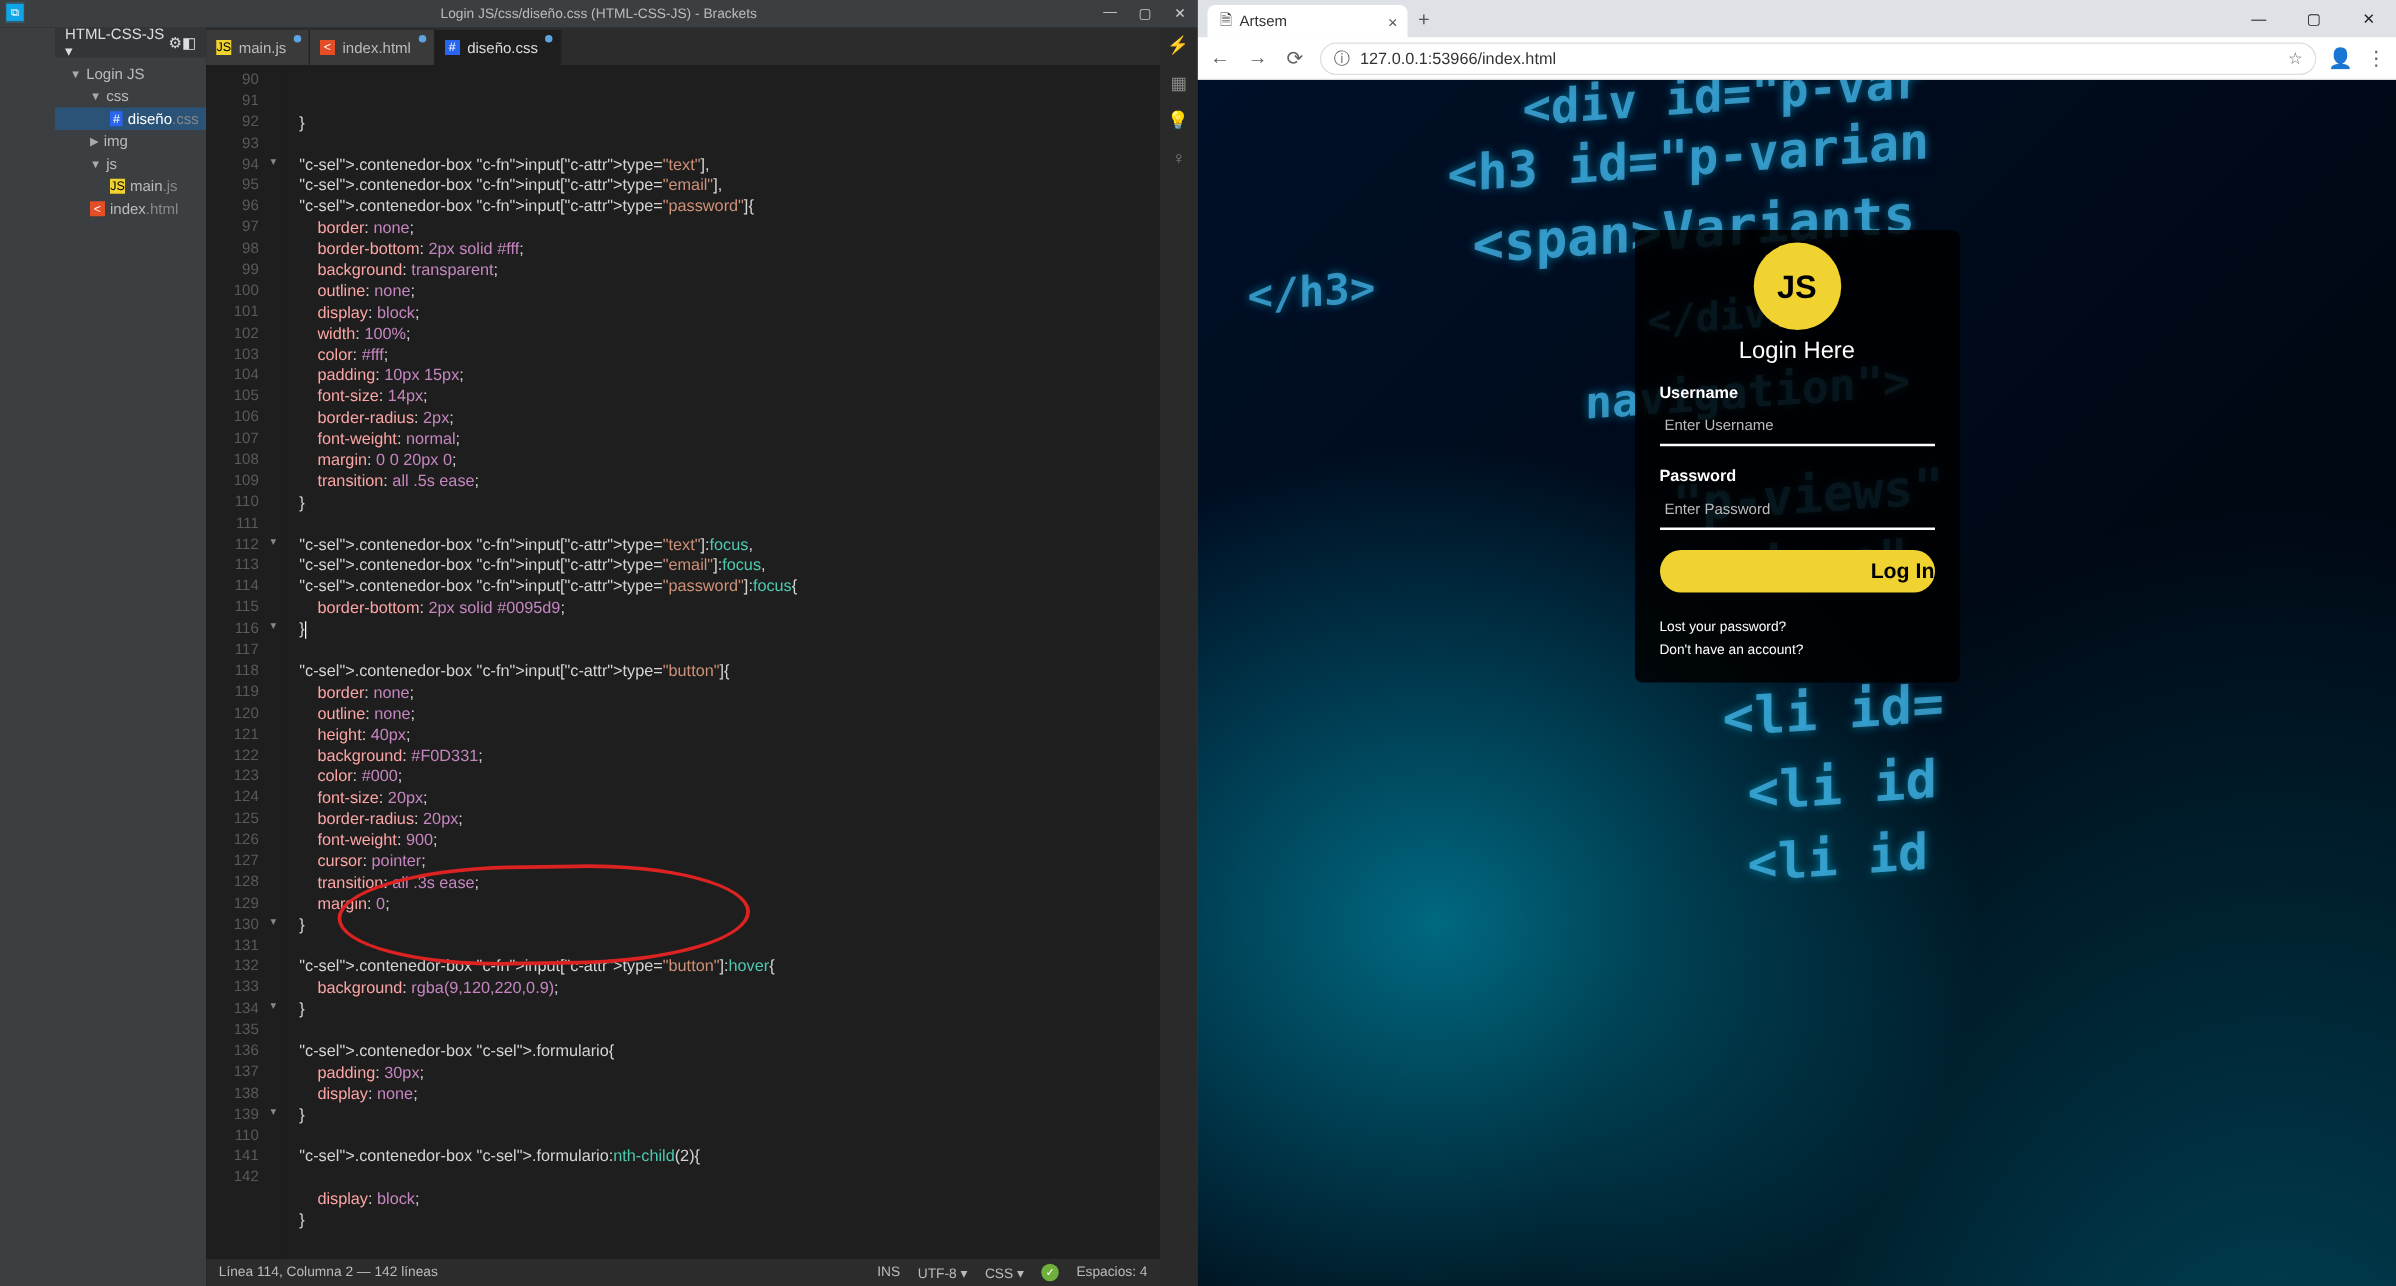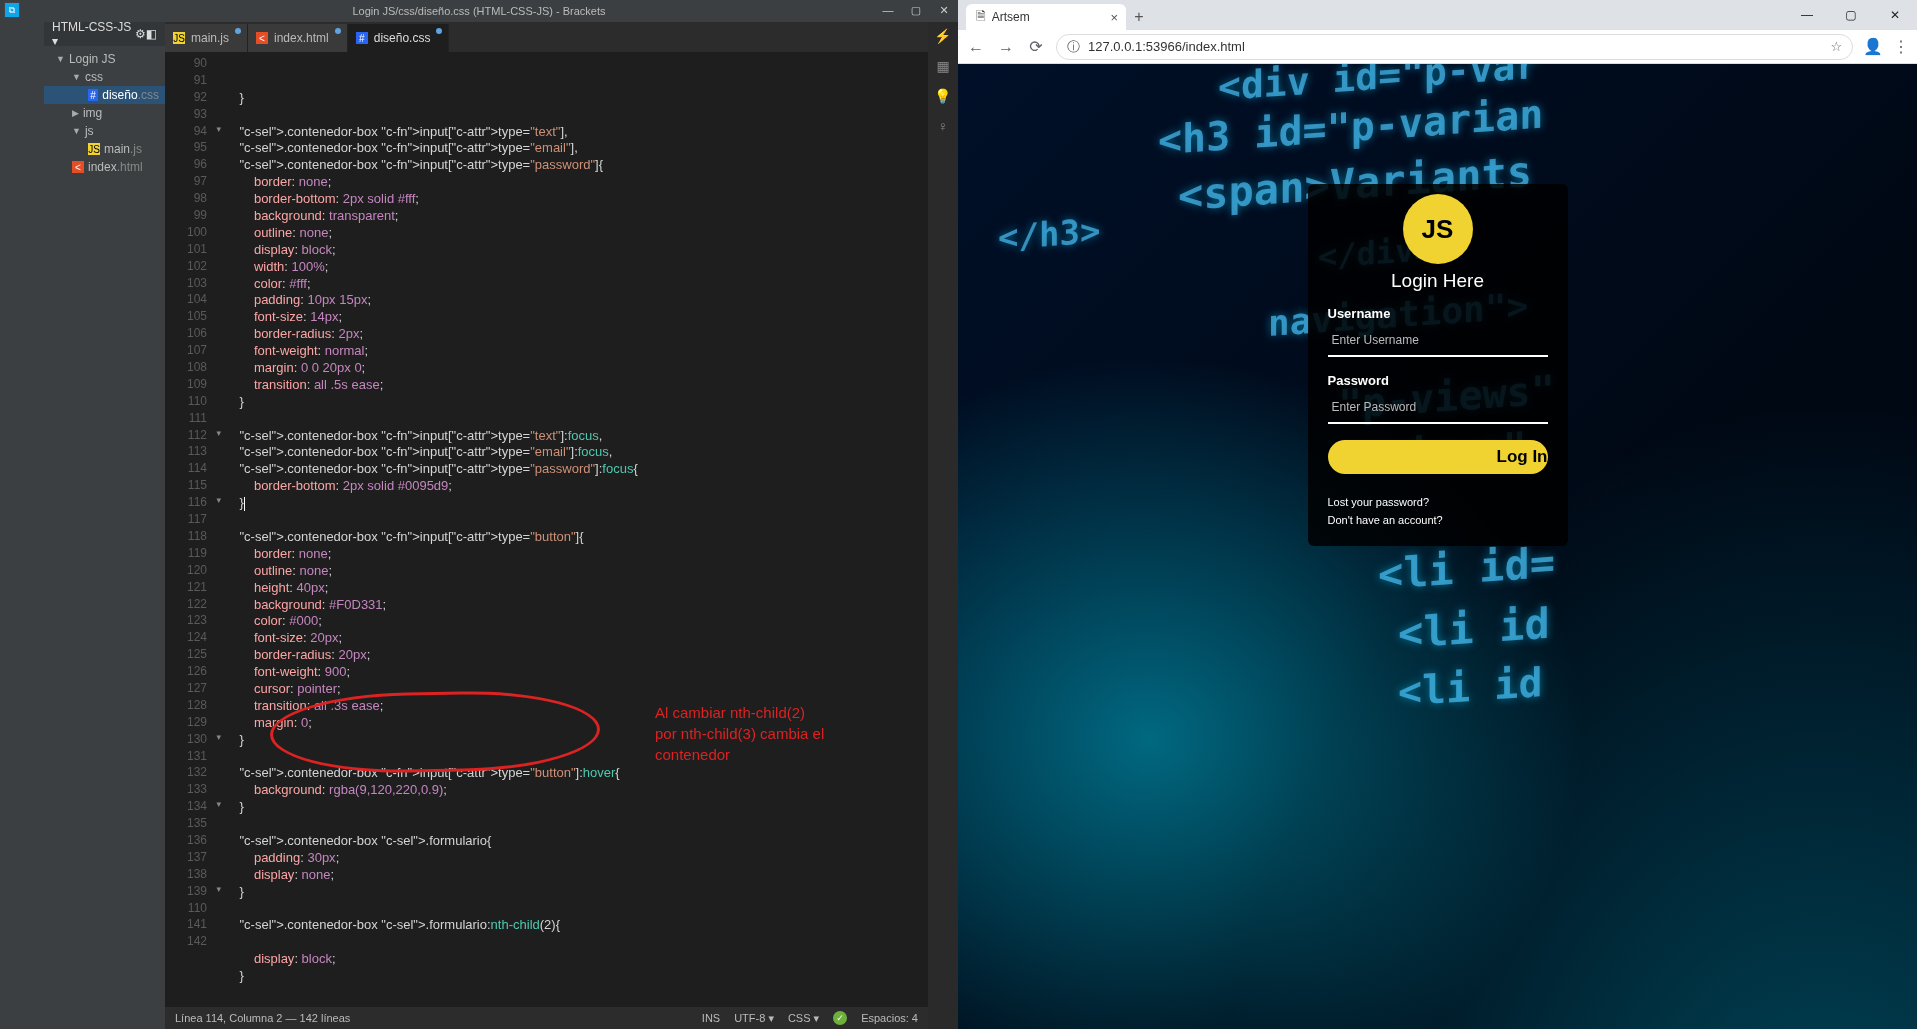--- a/index.html
+++ b/index.html
@@ -208,21 +208,20 @@
             <div class="ln">136</div>
             <div class="ln">137</div>
             <div class="ln">138</div>
             <div class="ln">139<span class="fold-caret">▾</span></div>
             <div class="ln">110</div>
             <div class="ln">141</div>
             <div class="ln">142</div>
           </div>
         <div class="code" id="code">
           <div class="line">    }</div><div class="line"></div><div class="line">    <span class="&lt;span">"c-sel"</span>&gt;.contenedor-box <span class="&lt;span">"c-fn"</span>&gt;input[<span class="&lt;span">"c-attr"</span>&gt;type=<span class="c-str">"text"</span>],</div><div class="line">    <span class="&lt;span">"c-sel"</span>&gt;.contenedor-box <span class="&lt;span">"c-fn"</span>&gt;input[<span class="&lt;span">"c-attr"</span>&gt;type=<span class="c-str">"email"</span>],</div><div class="line">    <span class="&lt;span">"c-sel"</span>&gt;.contenedor-box <span class="&lt;span">"c-fn"</span>&gt;input[<span class="&lt;span">"c-attr"</span>&gt;type=<span class="c-str">"password"</span>]{</div><div class="line">        <span class="c-prop">border</span>: <span class="c-val">none</span>;</div><div class="line">        <span class="c-prop">border-bottom</span>: <span class="c-val">2px solid #fff</span>;</div><div class="line">        <span class="c-prop">background</span>: <span class="c-val">transparent</span>;</div><div class="line">        <span class="c-prop">outline</span>: <span class="c-val">none</span>;</div><div class="line">        <span class="c-prop">display</span>: <span class="c-val">block</span>;</div><div class="line">        <span class="c-prop">width</span>: <span class="c-val">100%</span>;</div><div class="line">        <span class="c-prop">color</span>: <span class="c-val">#fff</span>;</div><div class="line">        <span class="c-prop">padding</span>: <span class="c-val">10px 15px</span>;</div><div class="line">        <span class="c-prop">font-size</span>: <span class="c-val">14px</span>;</div><div class="line">        <span class="c-prop">border-radius</span>: <span class="c-val">2px</span>;</div><div class="line">        <span class="c-prop">font-weight</span>: <span class="c-val">normal</span>;</div><div class="line">        <span class="c-prop">margin</span>: <span class="c-val">0 0 20px 0</span>;</div><div class="line">        <span class="c-prop">transition</span>: <span class="c-val">all .5s ease</span>;</div><div class="line">    }</div><div class="line"></div><div class="line">    <span class="&lt;span">"c-sel"</span>&gt;.contenedor-box <span class="&lt;span">"c-fn"</span>&gt;input[<span class="&lt;span">"c-attr"</span>&gt;type=<span class="c-str">"text"</span>]:<span class="c-fn">focus</span>,</div><div class="line">    <span class="&lt;span">"c-sel"</span>&gt;.contenedor-box <span class="&lt;span">"c-fn"</span>&gt;input[<span class="&lt;span">"c-attr"</span>&gt;type=<span class="c-str">"email"</span>]:<span class="c-fn">focus</span>,</div><div class="line">    <span class="&lt;span">"c-sel"</span>&gt;.contenedor-box <span class="&lt;span">"c-fn"</span>&gt;input[<span class="&lt;span">"c-attr"</span>&gt;type=<span class="c-str">"password"</span>]:<span class="c-fn">focus</span>{</div><div class="line">        <span class="c-prop">border-bottom</span>: <span class="c-val">2px solid #0095d9</span>;</div><div class="line">    }<span class="cursor-mark"></span></div><div class="line"></div><div class="line">    <span class="&lt;span">"c-sel"</span>&gt;.contenedor-box <span class="&lt;span">"c-fn"</span>&gt;input[<span class="&lt;span">"c-attr"</span>&gt;type=<span class="c-str">"button"</span>]{</div><div class="line">        <span class="c-prop">border</span>: <span class="c-val">none</span>;</div><div class="line">        <span class="c-prop">outline</span>: <span class="c-val">none</span>;</div><div class="line">        <span class="c-prop">height</span>: <span class="c-val">40px</span>;</div><div class="line">        <span class="c-prop">background</span>: <span class="c-val">#F0D331</span>;</div><div class="line">        <span class="c-prop">color</span>: <span class="c-val">#000</span>;</div><div class="line">        <span class="c-prop">font-size</span>: <span class="c-val">20px</span>;</div><div class="line">        <span class="c-prop">border-radius</span>: <span class="c-val">20px</span>;</div><div class="line">        <span class="c-prop">font-weight</span>: <span class="c-val">900</span>;</div><div class="line">        <span class="c-prop">cursor</span>: <span class="c-val">pointer</span>;</div><div class="line">        <span class="c-prop">transition</span>: <span class="c-val">all .3s ease</span>;</div><div class="line">        <span class="c-prop">margin</span>: <span class="c-val">0</span>;</div><div class="line">    }</div><div class="line"></div><div class="line">    <span class="&lt;span">"c-sel"</span>&gt;.contenedor-box <span class="&lt;span">"c-fn"</span>&gt;input[<span class="&lt;span">"c-attr"</span>&gt;type=<span class="c-str">"button"</span>]:<span class="c-fn">hover</span>{</div><div class="line">        <span class="c-prop">background</span>: <span class="c-val">rgba(9,120,220,0.9)</span>;</div><div class="line">    }</div><div class="line"></div><div class="line">    <span class="&lt;span">"c-sel"</span>&gt;.contenedor-box <span class="&lt;span">"c-sel"</span>&gt;.formulario{</div><div class="line">        <span class="c-prop">padding</span>: <span class="c-val">30px</span>;</div><div class="line">        <span class="c-prop">display</span>: <span class="c-val">none</span>;</div><div class="line">    }</div><div class="line"></div><div class="line">    <span class="&lt;span">"c-sel"</span>&gt;.contenedor-box <span class="&lt;span">"c-sel"</span>&gt;.formulario:<span class="c-fn">nth-child</span>(2){</div><div class="line"></div><div class="line">        <span class="c-prop">display</span>: <span class="c-val">block</span>;</div><div class="line">    }</div><div class="annotation-circle"></div>
-          <div class="annotation-text" id="annot">Al cambiar nth-child(2)<br>por nth-child(3) cambia el<br>contenedor</div>
         </div>
       </div>
       <div class="statusbar">
         <span>Línea 114, Columna 2 — 142 líneas</span>
         <div class="right">
           <span>INS</span>
           <span>UTF-8 ▾</span>
           <span>CSS ▾</span>
           <span class="chk">✓</span>
           <span>Espacios: 4</span>

